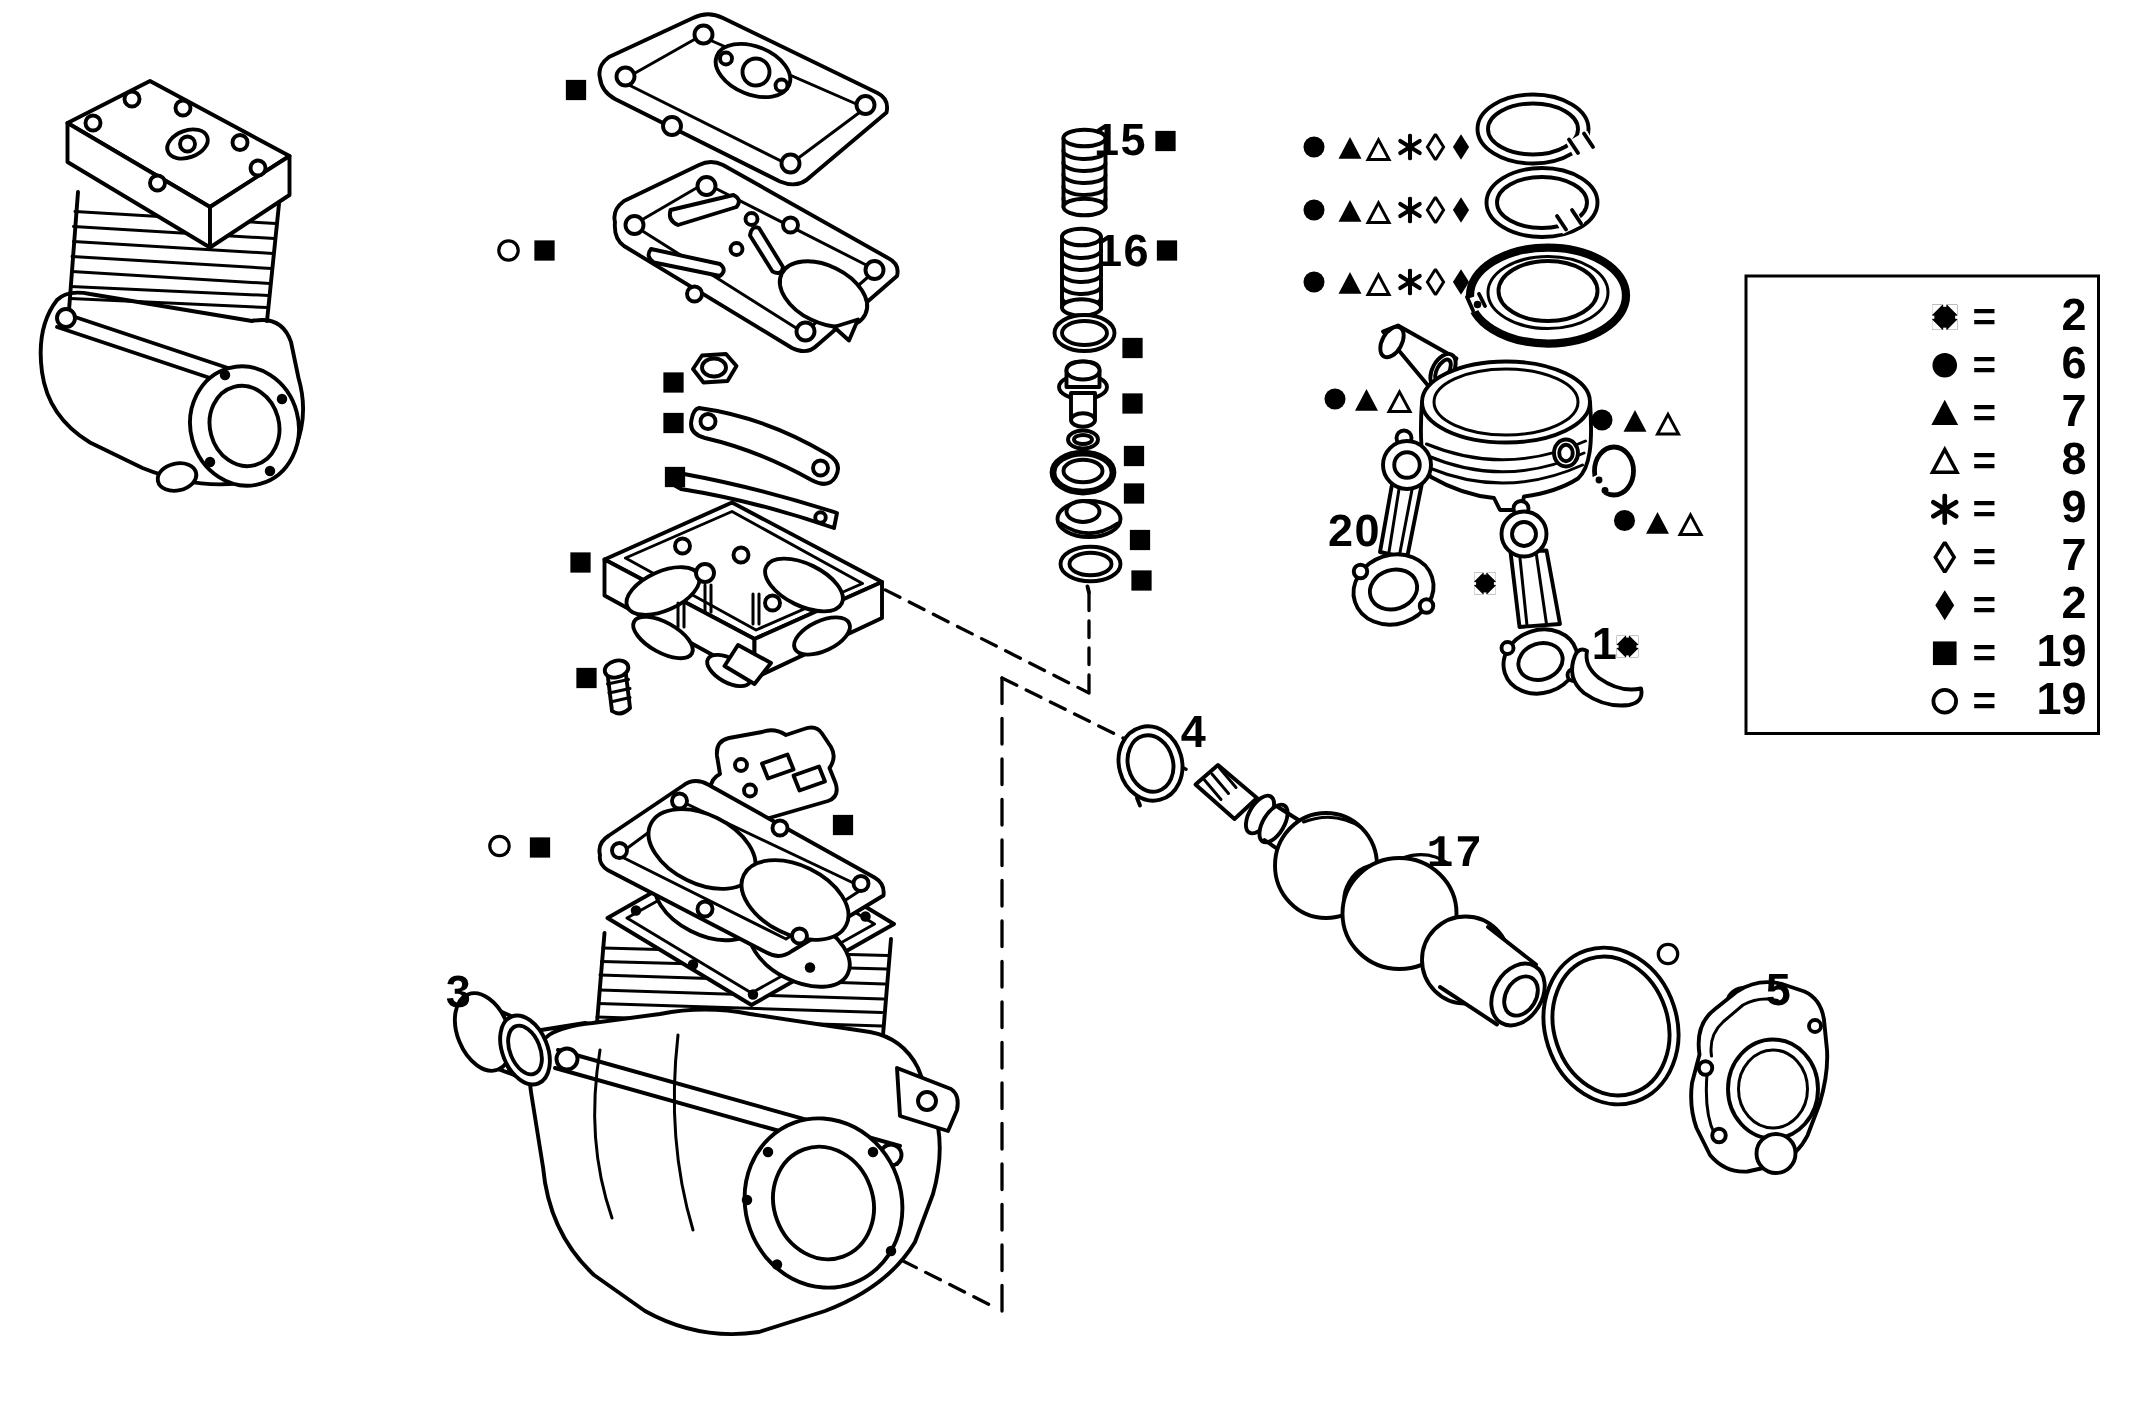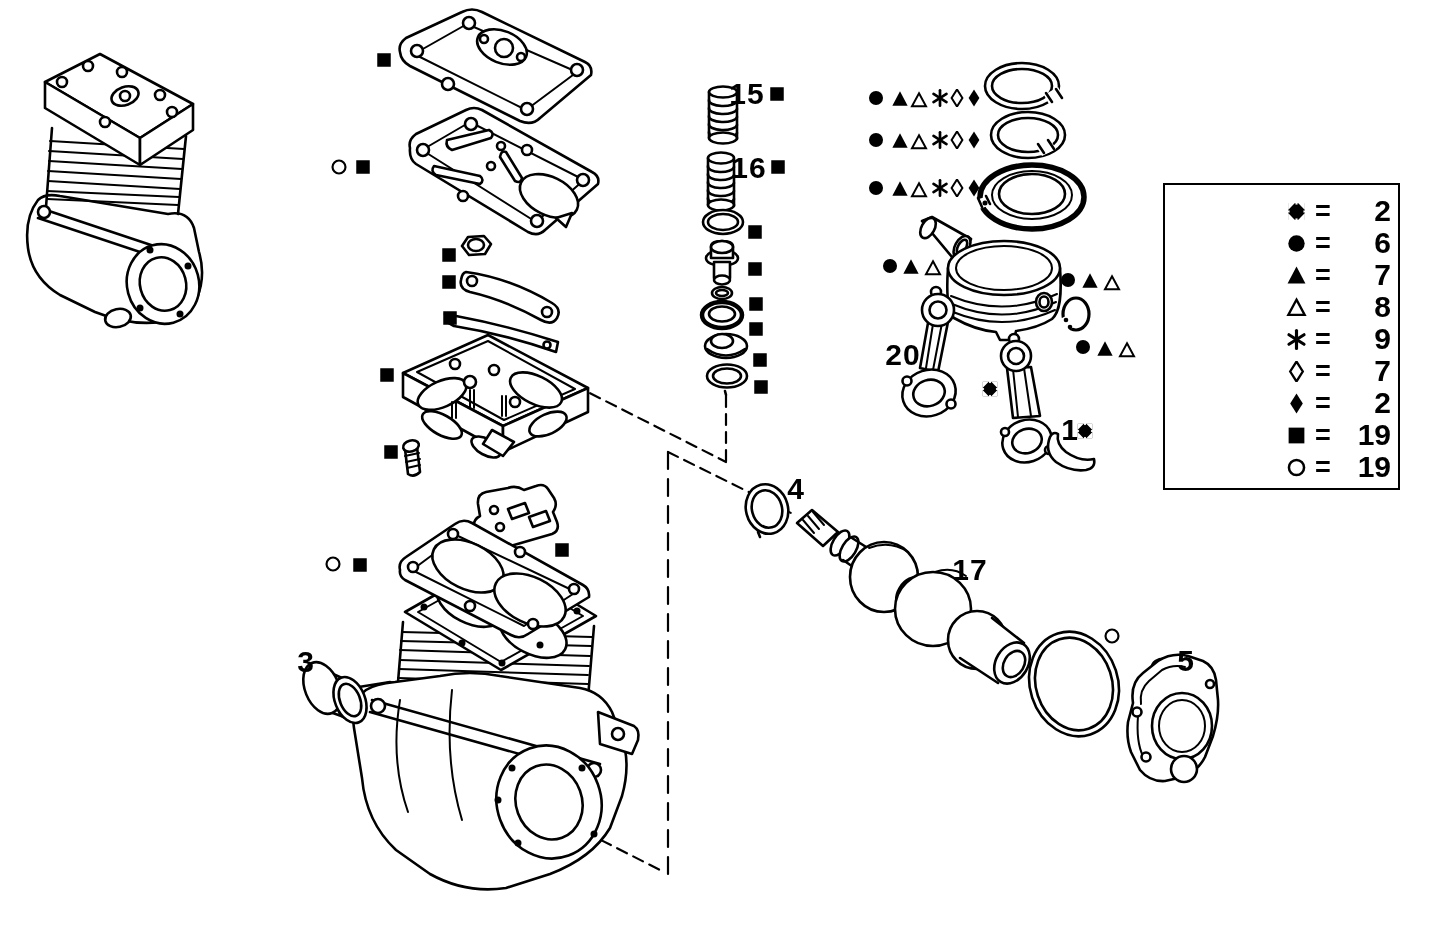--- a/index.html
+++ b/index.html
@@ -628,21 +628,21 @@
             <rect x="16.6" y="9" width="2.4" height="2" fill="#fff"></rect>
           </svg></span>
         <span class="marker" style="left: 1112px; top: 626px;"><svg width="18" height="18" viewBox="0 0 20 20">
             <circle cx="10" cy="10" r="7.2" fill="#fff" stroke="#000" stroke-width="2.4"></circle>
           </svg></span>
       </div>
   <div id="labels">
         <span class="part-label" style="left: 747px; top: 84px;">15</span>
         <span class="part-label" style="left: 749px; top: 158px;">16</span>
         <span class="part-label" style="left: 796px; top: 479px;">4</span>
-        <span class="part-label" style="left: 970px; top: 560px;">17</span>
+        <span class="part-label" style="left: 970px; top: 560px; font-family: Liberation Mono, monospace;">17</span>
         <span class="part-label" style="left: 903px; top: 345px;">20</span>
         <span class="part-label" style="left: 1070px; top: 420px;">1</span>
         <span class="part-label" style="left: 306px; top: 652px;">3</span>
         <span class="part-label" style="left: 1186px; top: 651px;">5</span>
       </div>
 </div>
 
 </div>
 
 </body></html>

